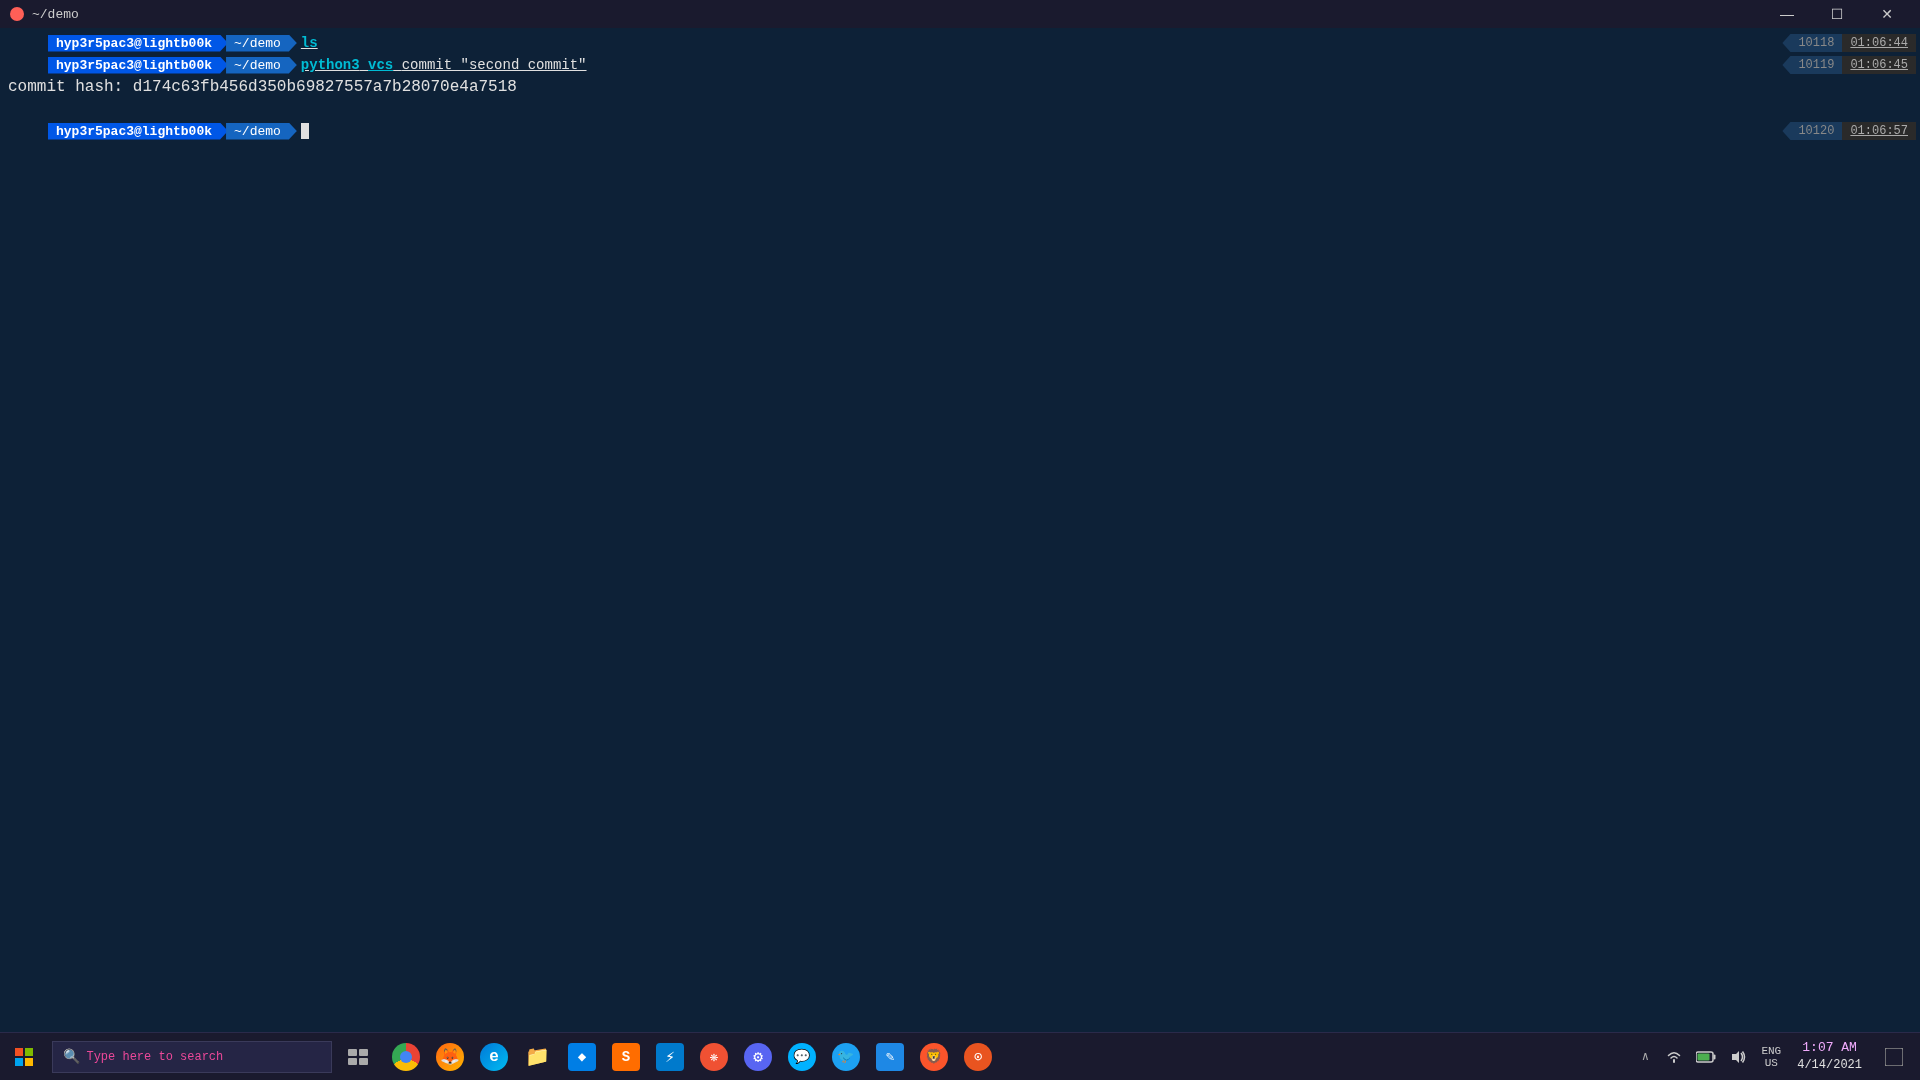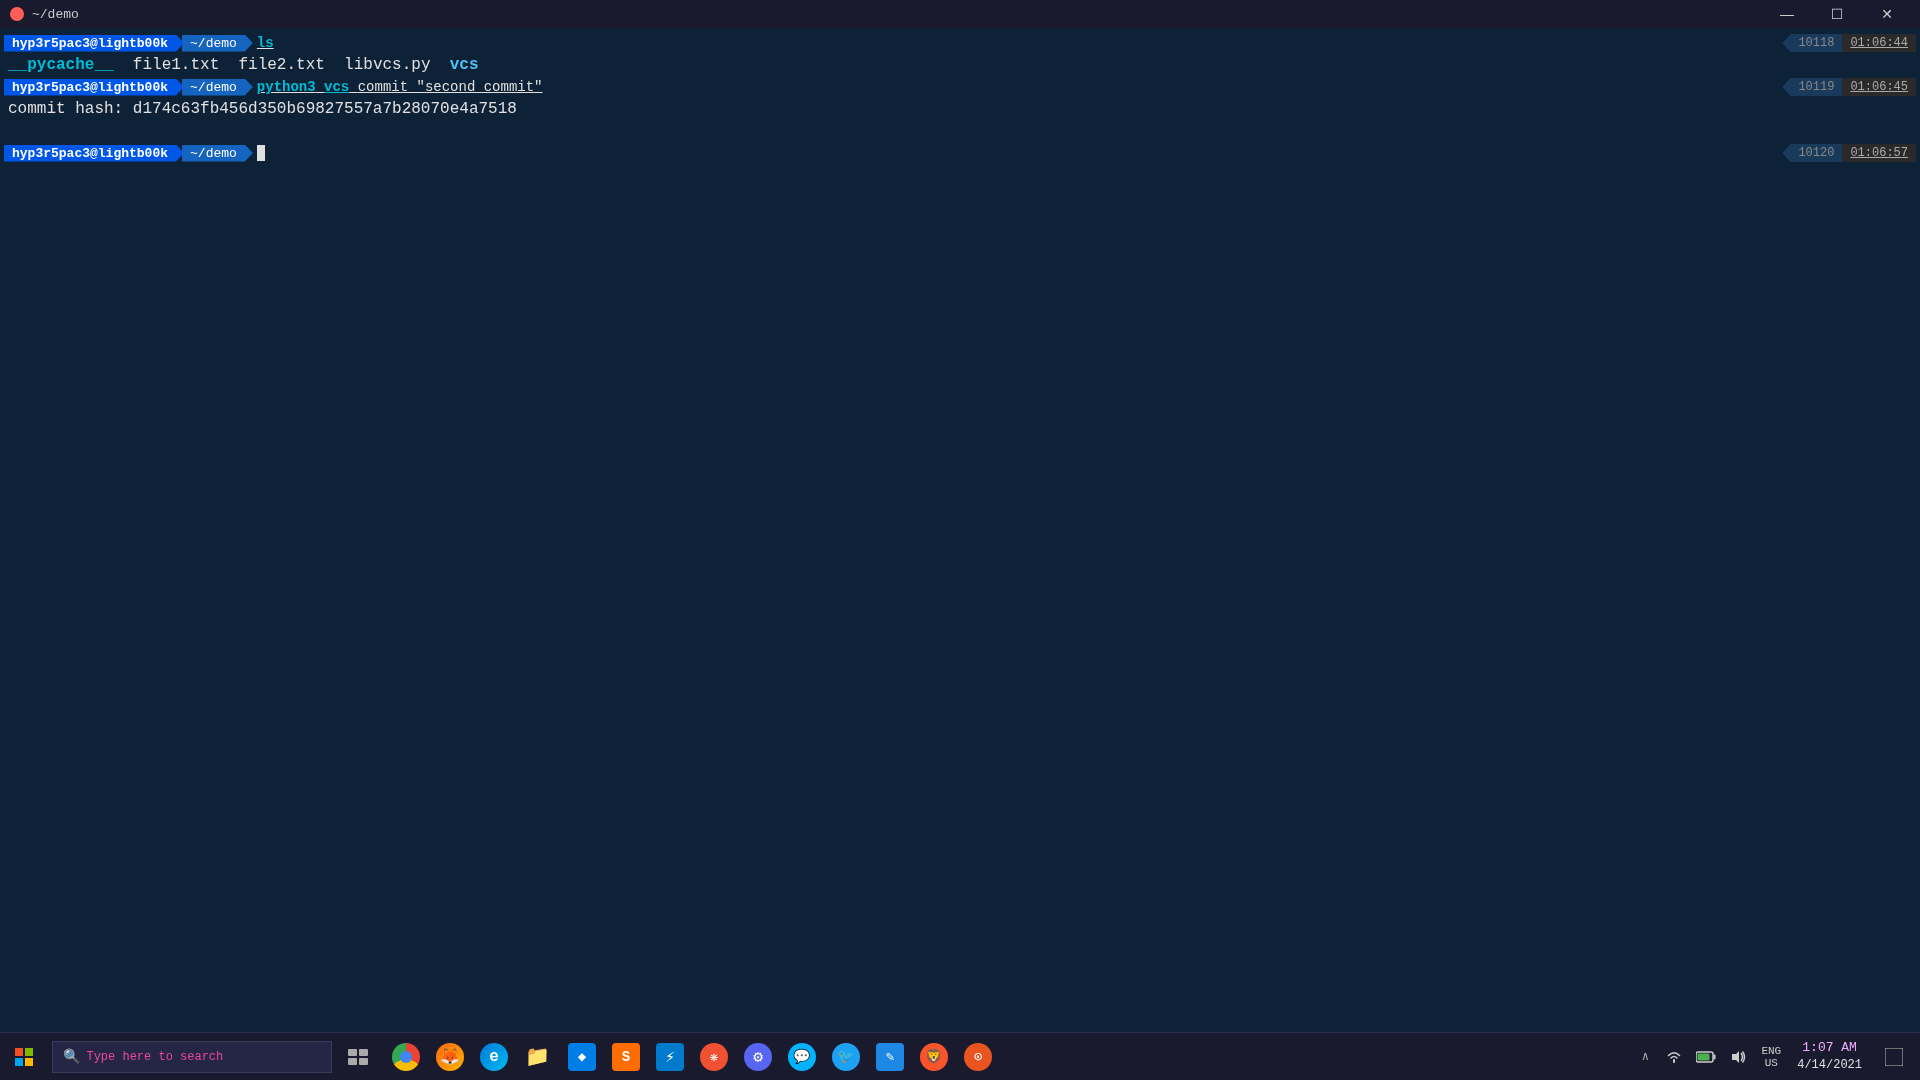--- a/index.html
+++ b/index.html
@@ -86,20 +86,21 @@
     }
 
     .prompt-user {
       background: #0057e7;
       color: #fff;
       padding: 1px 8px;
       font-size: 13px;
       font-weight: bold;
       clip-path: polygon(0 0, calc(100% - 8px) 0, 100% 50%, calc(100% - 8px) 100%, 0 100%);
       padding-right: 16px;
+      margin-left: 44px;
     }
 
     .prompt-dir {
       background: #1565c0;
       color: #fff;
       padding: 1px 8px 1px 8px;
       font-size: 13px;
       clip-path: polygon(0 0, calc(100% - 8px) 0, 100% 50%, calc(100% - 8px) 100%, 0 100%);
       padding-right: 16px;
       margin-left: -2px;
@@ -351,27 +352,20 @@
       </div>
       <span class="cmd-text">
         <span class="cmd-highlight">ls</span>
       </span>
       <div class="line-meta">
         <span class="line-num">10118</span>
         <span class="line-time">01:06:44</span>
       </div>
     </div>
 
-    <div class="terminal-line plain">
-      <span class="file-dir">__pycache__</span>&nbsp;&nbsp;
-      <span class="file-txt">file1.txt</span>&nbsp;&nbsp;
-      <span class="file-txt">file2.txt</span>&nbsp;&nbsp;
-      <span class="file-py">libvcs.py</span>&nbsp;&nbsp;
-      <span class="file-vcs">vcs</span>
-    </div>
 
     <div class="terminal-line">
       <div class="prompt">
         <span class="prompt-user">hyp3r5pac3@lightb00k</span>
         <span class="prompt-dir">~/demo</span>
       </div>
       <span class="cmd-text">
         <span class="cmd-highlight">python3</span>
         <span> </span>
         <span class="cmd-highlight-vcs">vcs</span>

